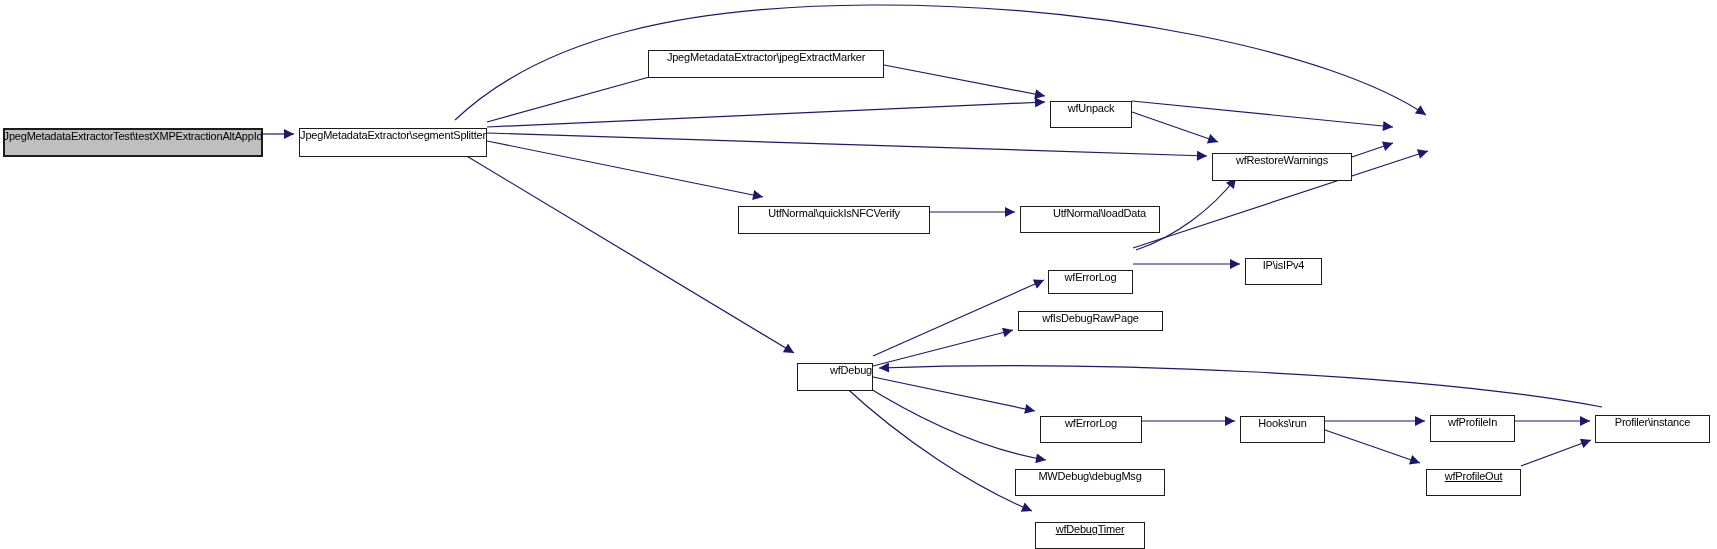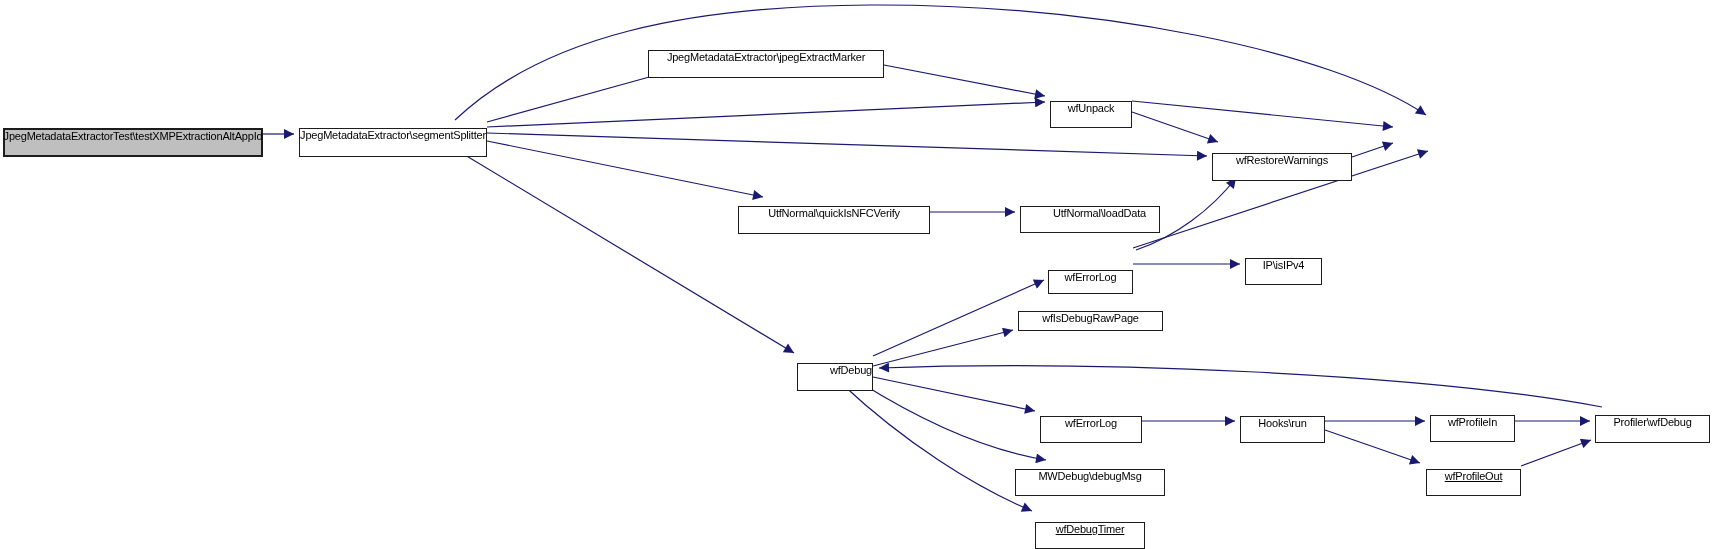--- a/index.html
+++ b/index.html
@@ -104,21 +104,21 @@
       <div class="node" style="left: 1040px; top: 408px; width: 102px; height: 27px;">
         <span>wfErrorLog</span>
       </div>
       <div class="node" style="left: 1240px; top: 408px; width: 85px; height: 27px;">
         <span>Hooks\run</span>
       </div>
       <div class="node" style="left: 1430px; top: 407px; width: 85px; height: 27px;">
         <span>wfProfileIn</span>
       </div>
       <div class="node" style="left: 1595px; top: 407px; width: 115px; height: 28px;">
-        <span>Profiler\wfDebug</span>
+        <span>Profiler\instance</span>
       </div>
       <div class="node" style="left: 1426px; top: 461px; width: 95px; height: 27px; text-decoration: underline;">
         <span>wfProfileOut</span>
       </div>
       <div class="node" style="left: 1015px; top: 461px; width: 150px; height: 27px;">
         <span>MWDebug\debugMsg</span>
       </div>
       <div class="node" style="left: 1035px; top: 514px; width: 110px; height: 27px; text-decoration: underline;">
         <span>wfDebugTimer</span>
       </div>

